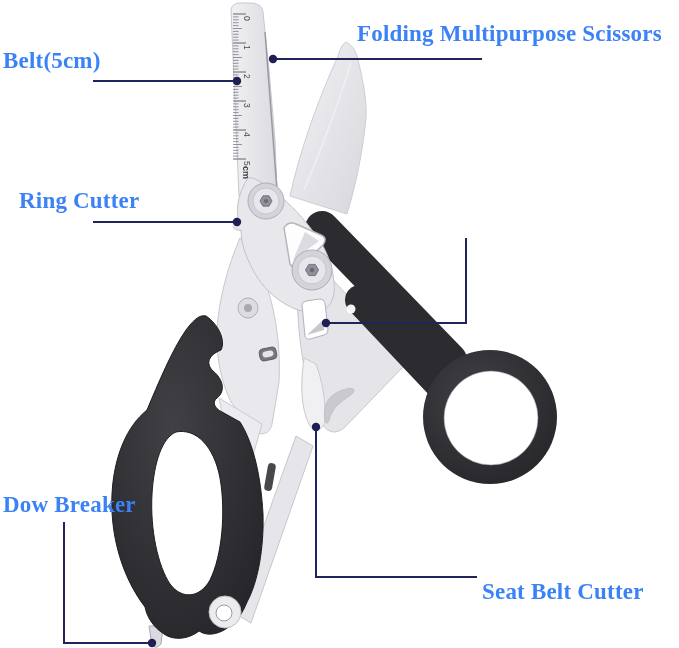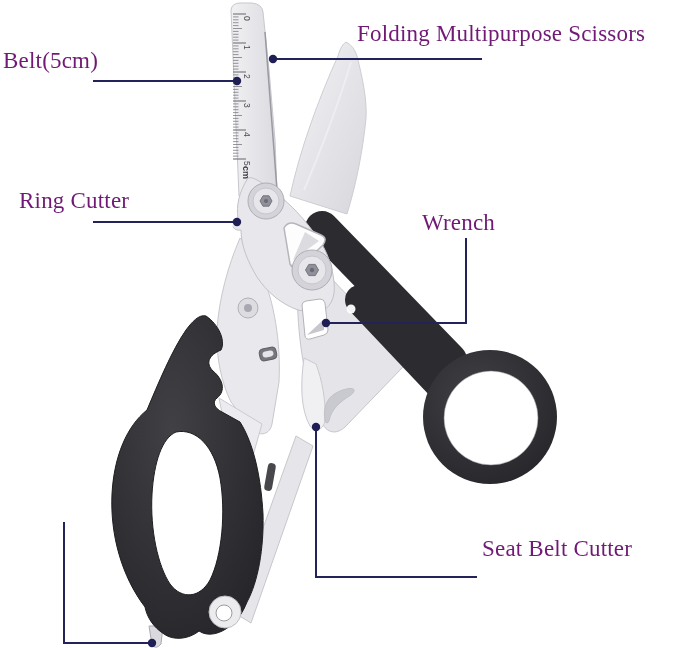--- a/index.html
+++ b/index.html
@@ -6,23 +6,23 @@
   .stage{
     position:relative;
     width:679px;height:648px;
     background:#ffffff;
     overflow:hidden;
     font-family:"Liberation Serif", serif;
   }
   .stage svg{position:absolute;left:0;top:0;}
   .callout{
     position:absolute;
-    font-weight:400;
+    font-weight:700;
     font-size:23px;
-    color:#701a75;
+    color:#3b82f6;
     white-space:nowrap;
     line-height:1.1;
     letter-spacing:0.2px;
   }
   .ruler-num{
     font-family:"Liberation Sans", sans-serif;
     font-size:8.5px;
     fill:#4a4a52;
   }
   .ruler-unit{
@@ -195,15 +195,15 @@
       <circle cx="237" cy="222" r="4.2"></circle>
       <circle cx="326" cy="323" r="4.2"></circle>
       <circle cx="152" cy="643" r="4.2"></circle>
       <circle cx="316" cy="427" r="4.2"></circle>
     </g>
   </svg>
 
   <div class="callout" style="left:357px;top:21px">Folding Multipurpose Scissors</div>
   <div class="callout" style="left:3px;top:48px">Belt(5cm)</div>
   <div class="callout" style="left:19px;top:188px">Ring Cutter</div>
-  <div class="callout" style="left:422px;top:210px">Wrench</div>
-  <div class="callout" style="left:482px;top:536px">Seat Belt Cutter</div>
+  <div class="callout" style="left:3px;top:492px">Dow Breaker</div>
+  <div class="callout" style="left:482px;top:579px">Seat Belt Cutter</div>
 </div>
 
 </body></html>

